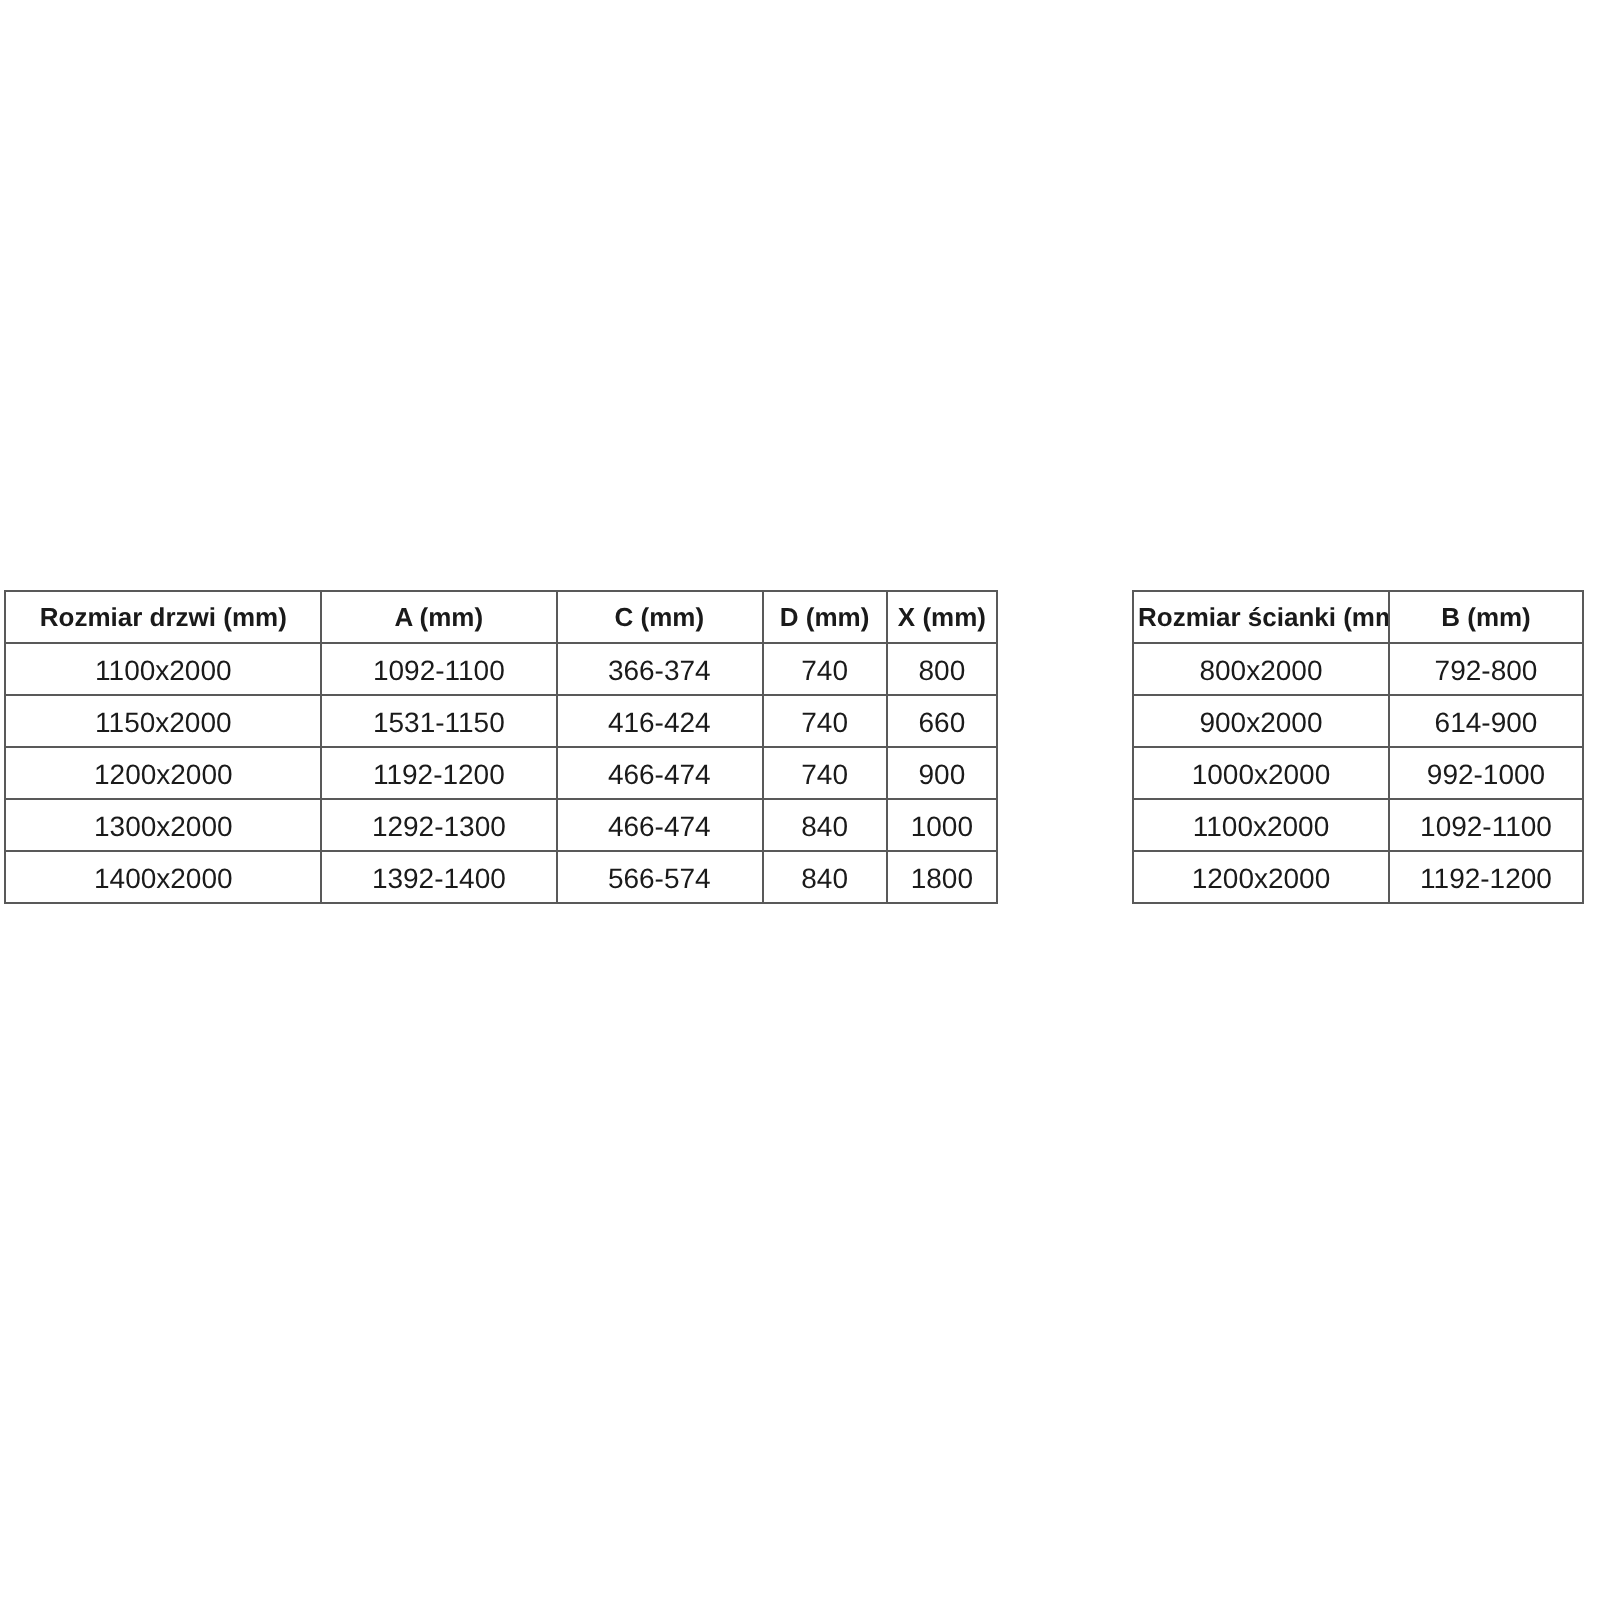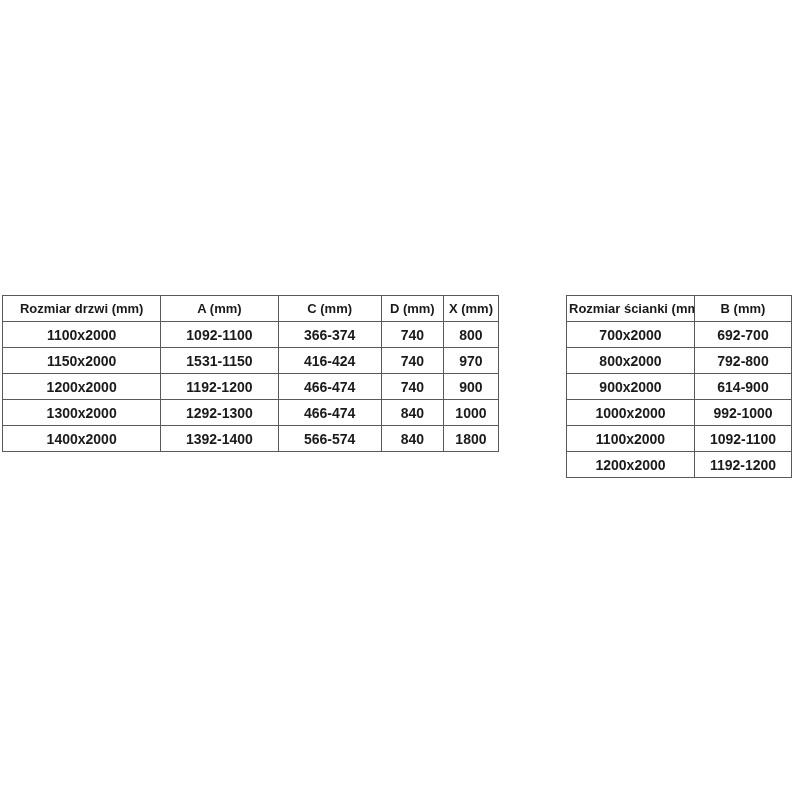--- a/index.html
+++ b/index.html
@@ -35,21 +35,21 @@
     padding: 0 2px;
     color: var(--text-color);
     white-space: nowrap;
     overflow: hidden;
   }
   table.spec-table th {
     font-weight: bold;
     font-size: 13px;
   }
   table.spec-table td {
-    font-weight: bold;
+    font-weight: normal;
     font-size: 14px;
   }
   #doors-table { left: 2px;  top: 295px; width: 497px; }
   #walls-table { left: 566px; top: 295px; width: 225px; }
 </style>
 </head>
 <body>
 
 <div class="canvas">
   <table id="doors-table" class="spec-table">
@@ -68,21 +68,21 @@
           <td>1092-1100</td>
           <td>366-374</td>
           <td>740</td>
           <td>800</td>
         </tr>
         <tr>
           <td>1150x2000</td>
           <td>1531-1150</td>
           <td>416-424</td>
           <td>740</td>
-          <td>970</td>
+          <td>660</td>
         </tr>
         <tr>
           <td>1200x2000</td>
           <td>1192-1200</td>
           <td>466-474</td>
           <td>740</td>
           <td>900</td>
         </tr>
         <tr>
           <td>1300x2000</td>
@@ -103,24 +103,20 @@
 
   <table id="walls-table" class="spec-table">
     <thead>
         <tr>
           <th style="width: 128px;">Rozmiar ścianki (mm)</th>
           <th style="width: 97px; text-align: center;">B (mm)</th>
         </tr>
       </thead>
     <tbody>
         <tr>
-          <td>700x2000</td>
-          <td>692-700</td>
-        </tr>
-        <tr>
           <td>800x2000</td>
           <td>792-800</td>
         </tr>
         <tr>
           <td>900x2000</td>
           <td>614-900</td>
         </tr>
         <tr>
           <td>1000x2000</td>
           <td>992-1000</td>

